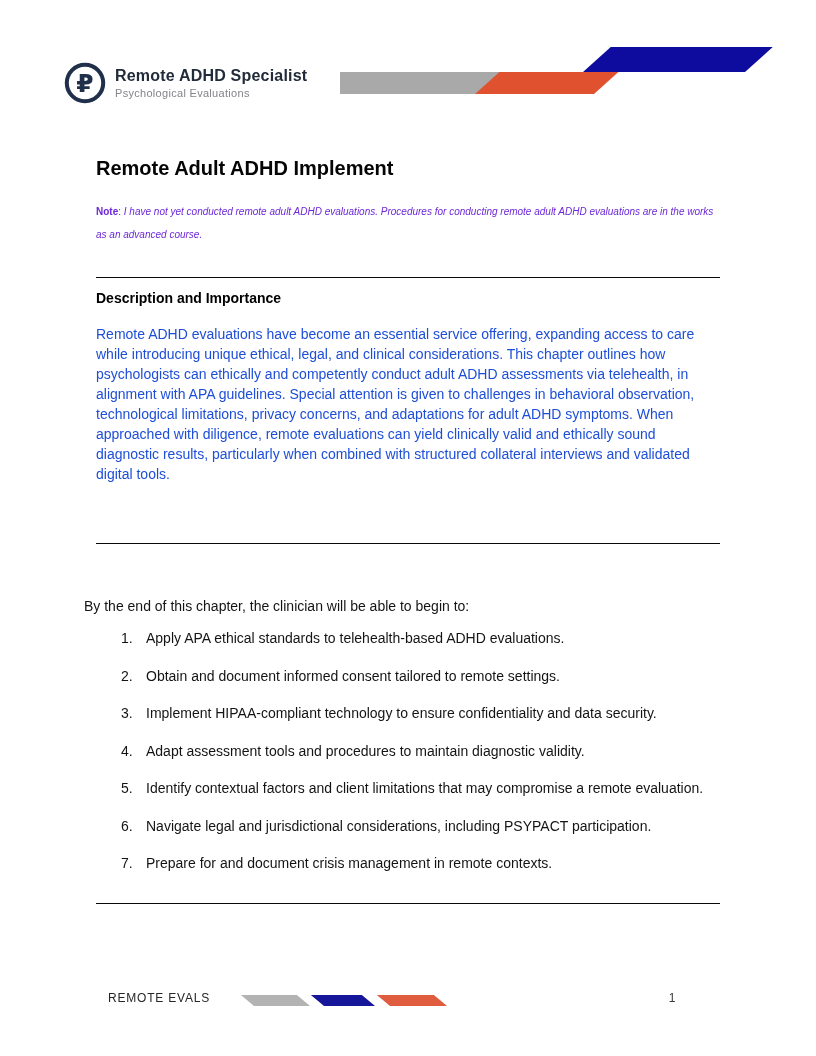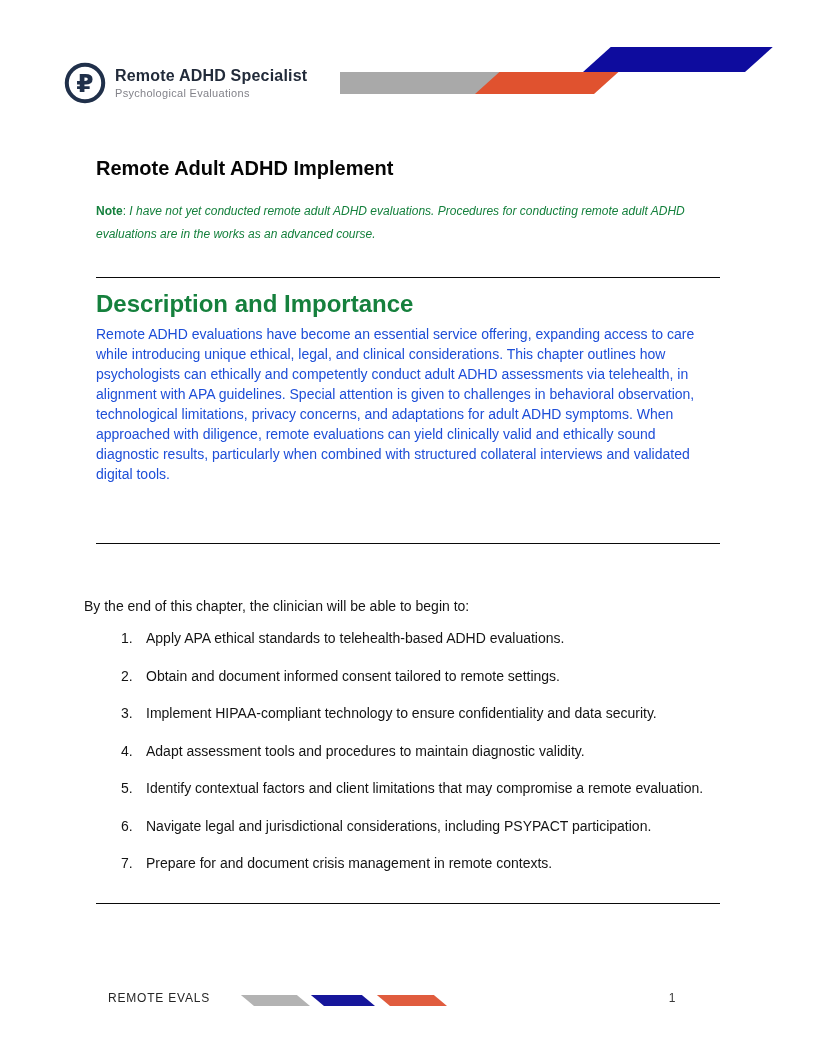--- a/index.html
+++ b/index.html
@@ -30,30 +30,30 @@
   .swoosh{position:absolute;}
   .swoosh-gray{left:340px;top:72px;width:160px;height:22px;background:var(--accent-gray);}
   .swoosh-orange{left:475px;top:72px;width:119px;height:22px;background:var(--accent-orange);
     transform:skewX(-48deg);transform-origin:0 100%;}
   .swoosh-blue{left:583px;top:47px;width:162px;height:25px;background:var(--accent-blue);
     transform:skewX(-48deg);transform-origin:0 100%;}
   
   .doc-title{position:absolute;left:96px;top:157px;width:624px;
     font-size:20px;font-weight:bold;color:#050505;}
   .note{position:absolute;left:96px;top:200px;width:624px;
-    font-size:12px;line-height:23px;color:#15803d;}
+    font-size:10px;line-height:23px;color:#6d28d9;}
   .note .note-label{font-weight:bold;font-style:normal;}
   .note .note-sep{font-style:normal;}
   .note .note-text{font-style:italic;}
   .rule{position:absolute;left:96px;width:624px;border:none;border-top:1.4px solid #0a0a0a;}
   .rule-1{top:277px;}
   .rule-2{top:543px;}
   .rule-3{top:903px;}
   .section-heading{position:absolute;left:96px;width:624px;
-    font-size:24px;font-weight:bold;color:#15803d;}
+    font-size:14px;font-weight:bold;color:#000000;}
   .heading-description{top:290px;}
   .heading-objectives{top:556px;}
   .body-para{position:absolute;left:96px;top:324px;width:624px;
     font-size:14px;line-height:20px;color:#1d4ed8;}
   .objectives-intro{position:absolute;left:84px;top:595px;width:624px;
     font-size:14px;line-height:22.5px;color:#141414;}
   .objectives-list{position:absolute;left:96px;top:627px;width:624px;list-style:none;}
   .objectives-list li{display:flex;padding-left:25px;font-size:14px;line-height:22.5px;color:#141414;}
   .objectives-list li:not(:last-child){margin-bottom:15px;}
   .objectives-list .num{flex:0 0 25px;}

